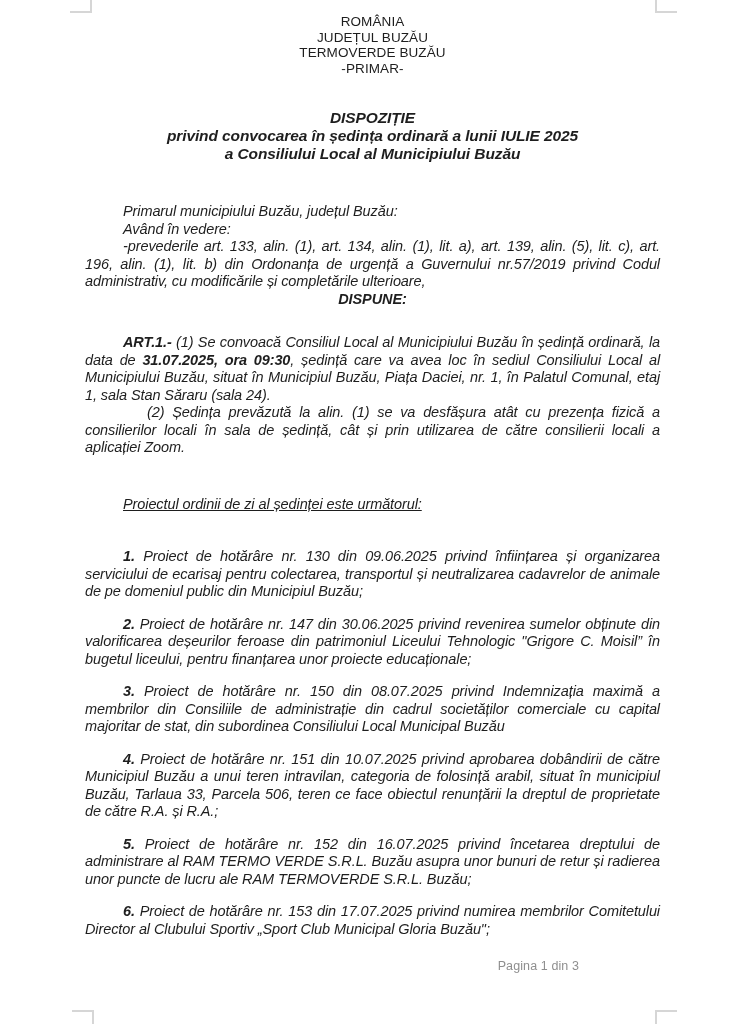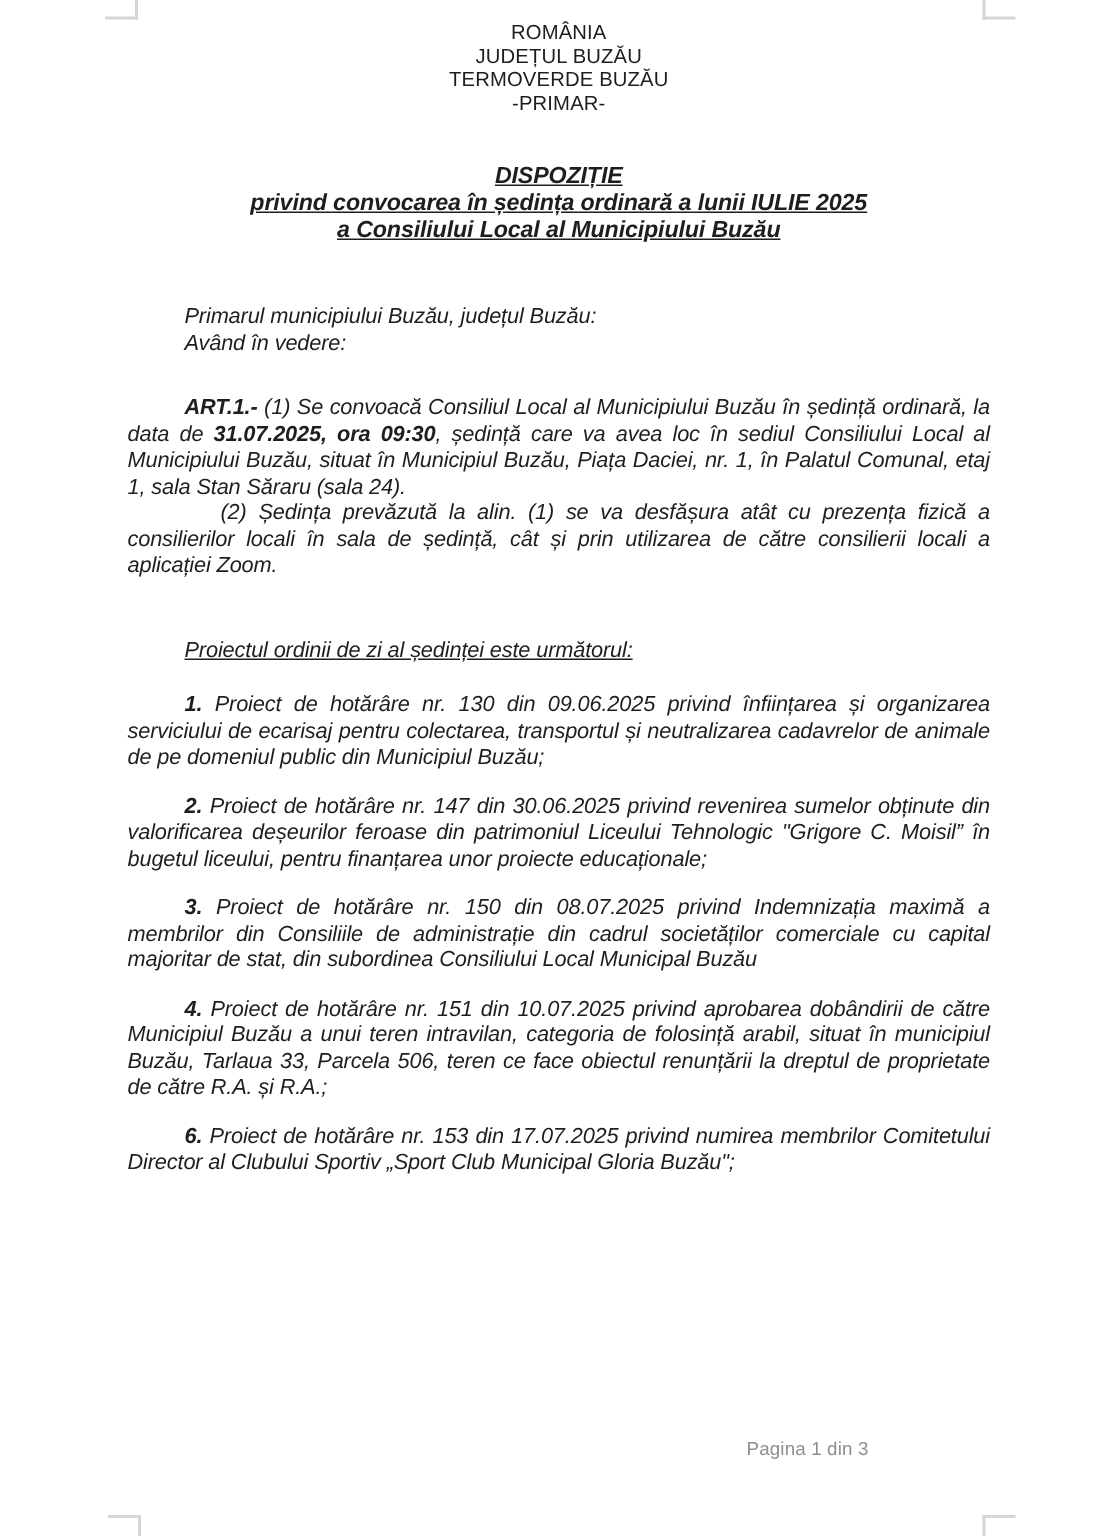--- a/index.html
+++ b/index.html
@@ -44,27 +44,26 @@
     line-height: 15.5px;
     letter-spacing: 0.1px;
   }
   .doc-title {
     margin-top: 33px;
     text-align: center;
     font-weight: bold;
     font-style: italic;
     font-size: 15.5px;
     line-height: 18px;
-    text-decoration: underline;
   }
   .preamble { margin-top: 40px; }
   .art1 { margin-top: 26px; }
   .agenda-heading {
     margin-top: 39px;
-    margin-bottom: 19px;
+    margin-bottom: 35px;
     text-indent: 38px;
     font-style: italic;
   }
   .agenda-heading .u { text-decoration: underline; }
   .item { margin-bottom: 15px; }
 
   .footer {
     position: absolute;
     top: 959px;
     right: 89px;
@@ -95,30 +94,33 @@
 
     <div class="doc-title">
       <div>DISPOZIȚIE</div>
       <div>privind convocarea în ședința ordinară a lunii IULIE 2025</div>
       <div>a Consiliului Local al Municipiului Buzău</div>
     </div>
 
     <div class="preamble">
       <p class="ind">Primarul municipiului Buzău, județul Buzău:</p>
       <p class="ind">Având în vedere:</p>
+      <p class="ind just">-prevederile art. 133, alin. (1), art. 134, alin. (1), lit. a), art. 139, alin. (5), lit. c), art. 196, alin. (1), lit. b) din Ordonanța de urgență a Guvernului nr.57/2019 privind Codul administrativ, cu modificările și completările ulterioare,</p>
+      <p class="center bold">DISPUNE:</p>
     </div>
 
     <p class="ind just art1"><span class="b">ART.1.-</span><span> (1) Se convoacă Consiliul Local al Municipiului Buzău în ședință ordinară, la data de </span><span class="b">31.07.2025, ora 09:30</span><span>, ședință care va avea loc în sediul Consiliului Local al Municipiului Buzău, situat în Municipiul Buzău, Piața Daciei, nr. 1, în Palatul Comunal, etaj 1, sala Stan Săraru (sala 24).</span></p>
     <p class="ind2 just">(2) Ședința prevăzută la alin. (1) se va desfășura atât cu prezența fizică a consilierilor locali în sala de ședință, cât și prin utilizarea de către consilierii locali a aplicației Zoom.</p>
 
     <p class="agenda-heading"><span class="u">Proiectul ordinii de zi al ședinței este următorul:</span></p>
 
     <p class="item ind just"><span class="b">1.</span><span> Proiect de hotărâre nr. 130 din 09.06.2025 privind înființarea și organizarea serviciului de ecarisaj pentru colectarea, transportul și neutralizarea cadavrelor de animale de pe domeniul public din Municipiul Buzău;</span></p>
     <p class="item ind just"><span class="b">2.</span><span> Proiect de hotărâre nr. 147 din 30.06.2025 privind revenirea sumelor obținute din valorificarea deșeurilor feroase din patrimoniul Liceului Tehnologic "Grigore C. Moisil” în bugetul liceului, pentru finanțarea unor proiecte educaționale;</span></p>
     <p class="item ind just"><span class="b">3.</span><span> Proiect de hotărâre nr. 150 din 08.07.2025 privind Indemnizația maximă a membrilor din Consiliile de administrație din cadrul societăților comerciale cu capital majoritar de stat, din subordinea Consiliului Local Municipal Buzău</span></p>
     <p class="item ind just"><span class="b">4.</span><span> Proiect de hotărâre nr. 151 din 10.07.2025 privind aprobarea dobândirii de către Municipiul Buzău a unui teren intravilan, categoria de folosință arabil, situat în municipiul Buzău, Tarlaua 33, Parcela 506, teren ce face obiectul renunțării la dreptul de proprietate de către R.A. și R.A.;</span></p>
+    <p class="item ind just"><span class="b">5.</span><span> Proiect de hotărâre nr. 152 din 16.07.2025 privind încetarea dreptului de administrare al RAM TERMO VERDE S.R.L. Buzău asupra unor bunuri de retur și radierea unor puncte de lucru ale RAM TERMOVERDE S.R.L. Buzău;</span></p>
     <p class="item ind just"><span class="b">6.</span><span> Proiect de hotărâre nr. 153 din 17.07.2025 privind numirea membrilor Comitetului Director al Clubului Sportiv „Sport Club Municipal Gloria Buzău";</span></p>
 
   </div>
 
   <div class="footer">Pagina 1 din 3</div>
 
 </div>
 
 </body></html>

